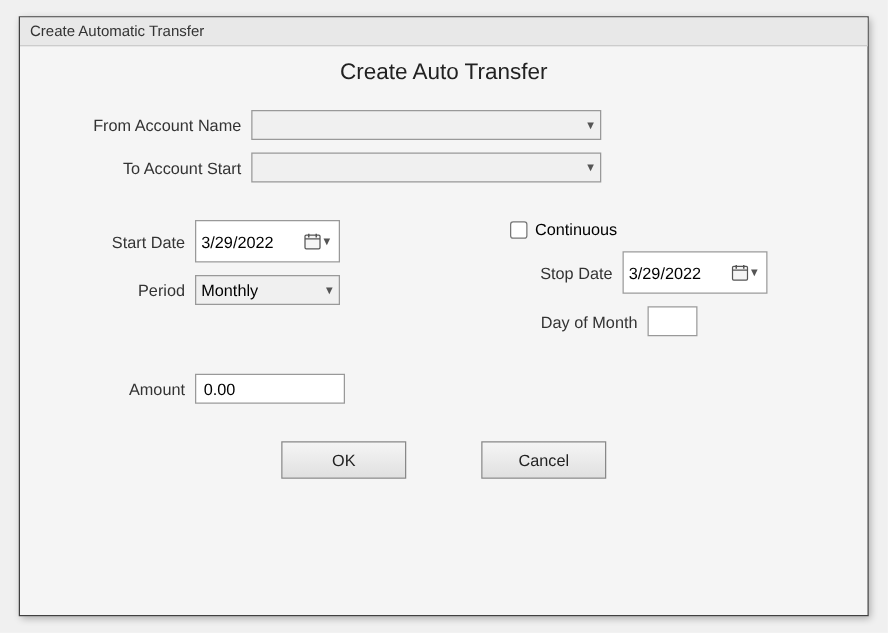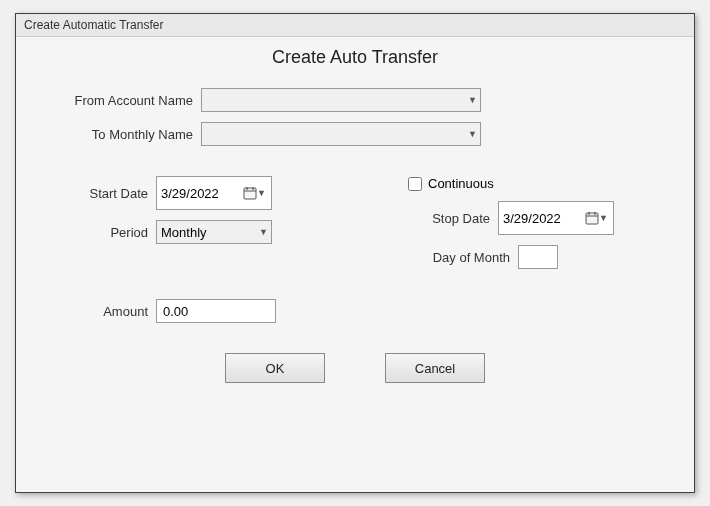--- a/index.html
+++ b/index.html
@@ -256,21 +256,21 @@
       <div class="form-row">
         <div class="label label-from">From Account Name</div>
         <div class="select-wrapper">
           <select>
             <option value=""></option>
           </select>
         </div>
       </div>
 
       <div class="form-row">
-        <div class="label label-to">To Monthly Name</div>
+        <div class="label label-to">To Account Start</div>
         <div class="select-wrapper">
           <select>
             <option value=""></option>
           </select>
         </div>
       </div>
 
       <div class="spacer"></div>
 
       <div class="two-col">

